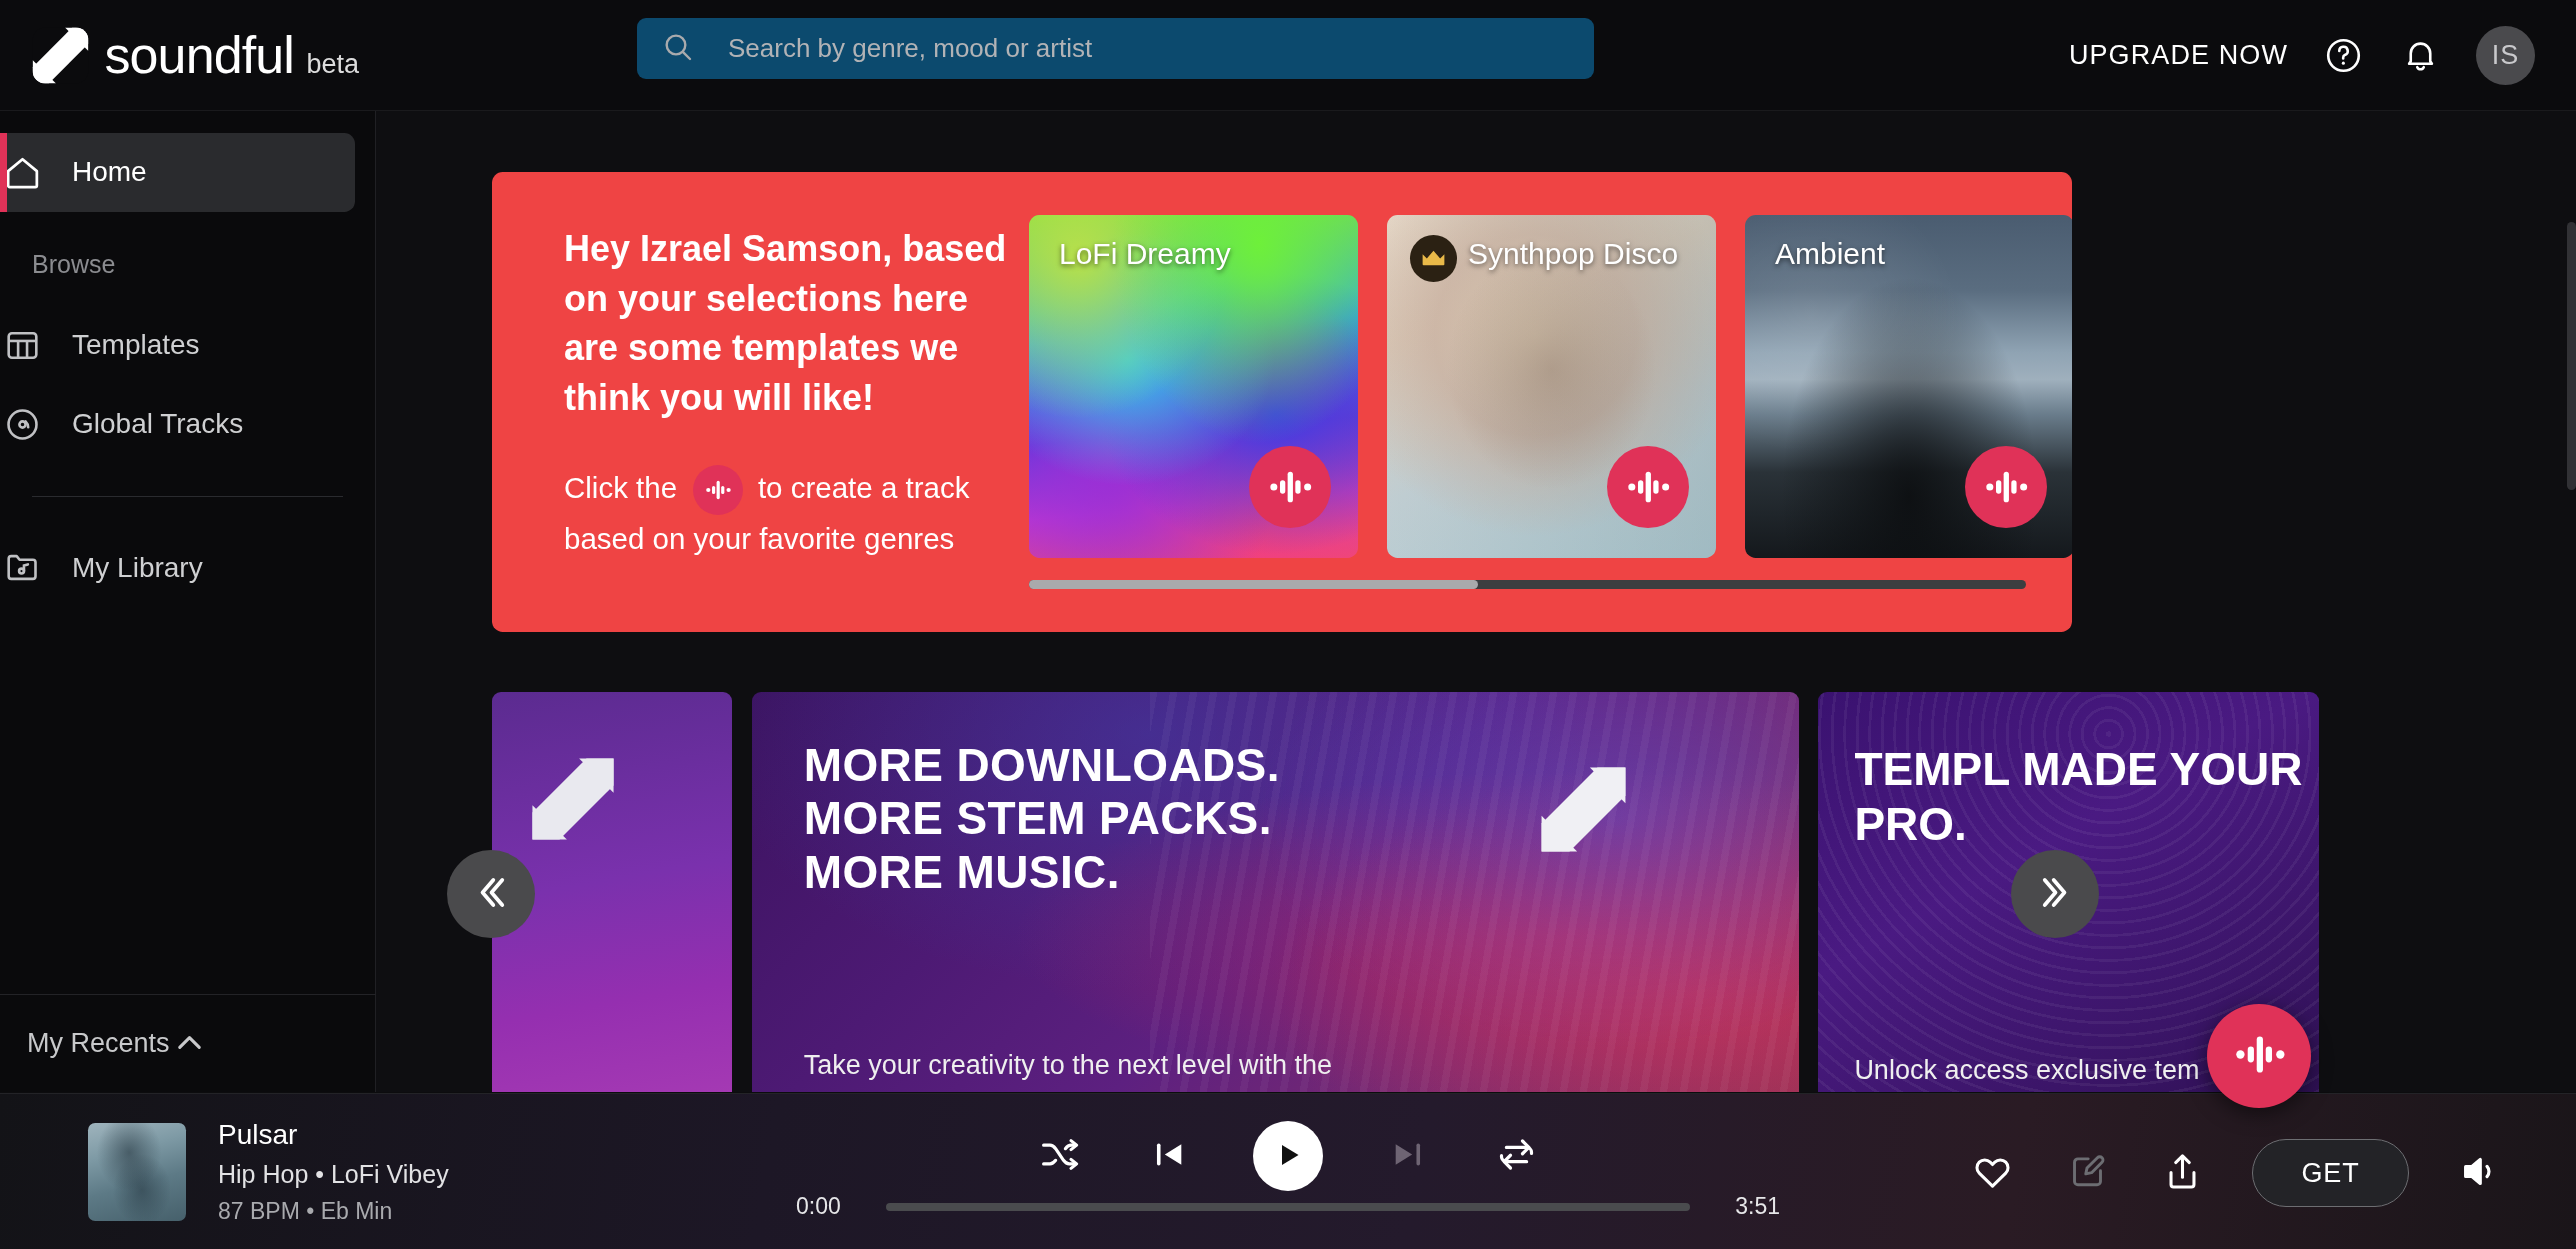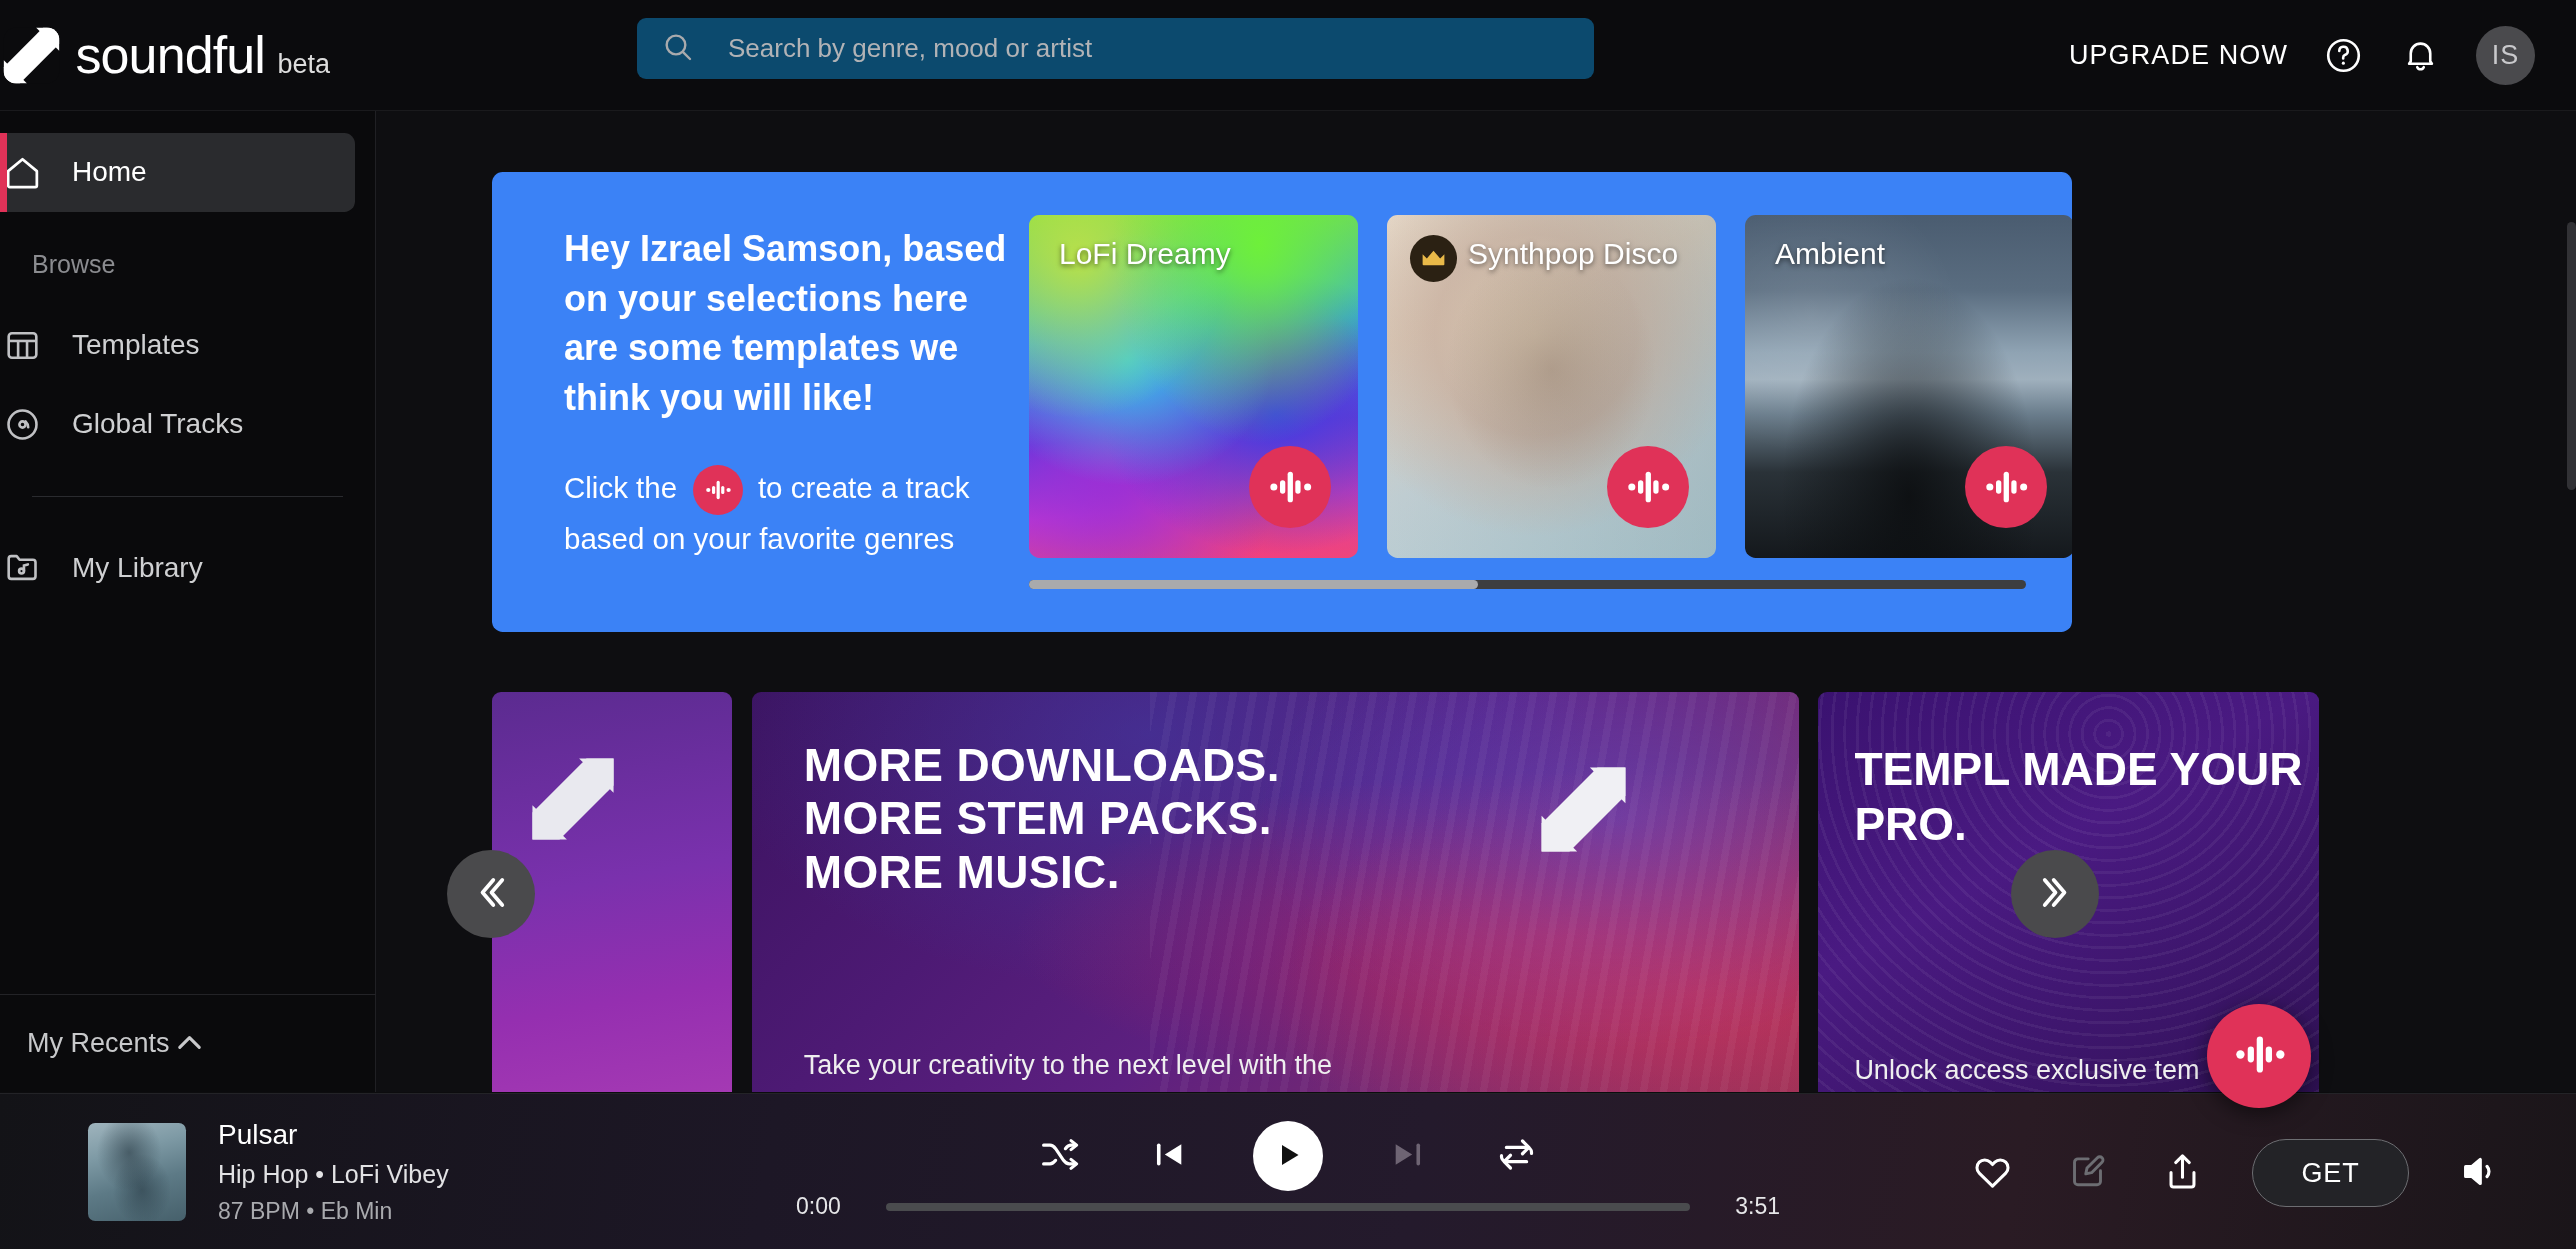--- a/index.html
+++ b/index.html
@@ -13,21 +13,21 @@
   .app { position:relative; width:2576px; height:1250px; }
 
   
   .header {
     position:absolute; top:0; left:0; width:2576px; height:111px;
     background:#0b0b0d;
     display:flex; align-items:center;
     border-bottom:0.9px solid #1a1a1d;
     z-index:40;
   }
-  .logo-wrap { display:flex; align-items:center; width:626px; }
+  .logo-wrap { display:flex; align-items:center; padding-left:29px; width:626px; }
   .logo-mark { width:63px; height:63px; position:relative; }
   .logo-text { font-size:52px; letter-spacing:-0.9px; color:#fff; margin-left:12.5px; font-weight:400; }
   .logo-beta { font-size:27px; color:#ddd; margin-left:12.5px; margin-top:19.7px; font-weight:400; }
 
   .search-box {
     position:absolute; left:637px; top:18px; width:957px; height:61px;
     background:#0c4a6e; border-radius:9px;
     display:flex; align-items:center; padding:0 25px;
   }
   .search-placeholder { font-size:26px; color:#b2b3b6; margin-left:34px; }
@@ -79,21 +79,21 @@
 
   
   .main {
     position:absolute; top:111px; left:376px; width:2200px; height:981px;
     background:#0e0e11; overflow:hidden;
   }
 
   
   .teal-banner {
     position:absolute; left:116px; top:61px; width:1580px; height:460px;
-    background:#3b82f6; border-radius:10.7px; overflow:hidden;
+    background:#ef4444; border-radius:10.7px; overflow:hidden;
   }
   .tb-text { position:absolute; left:72px; top:52px; width:456px; }
   .tb-head { font-size:36px; line-height:1.38; font-weight:700; color:#fff; }
   .tb-sub { margin-top:41px; font-size:29.5px; line-height:1.62; color:#fff; }
   .inline-wave {
     display:inline-flex; vertical-align:middle; align-items:center; justify-content:center;
     width:50px; height:50px; border-radius:50%; background:#e03258; margin:0 7.2px;
   }
   .tb-cards { position:absolute; left:537px; top:43px; display:flex; gap:29px; }
   .tpl-card {

